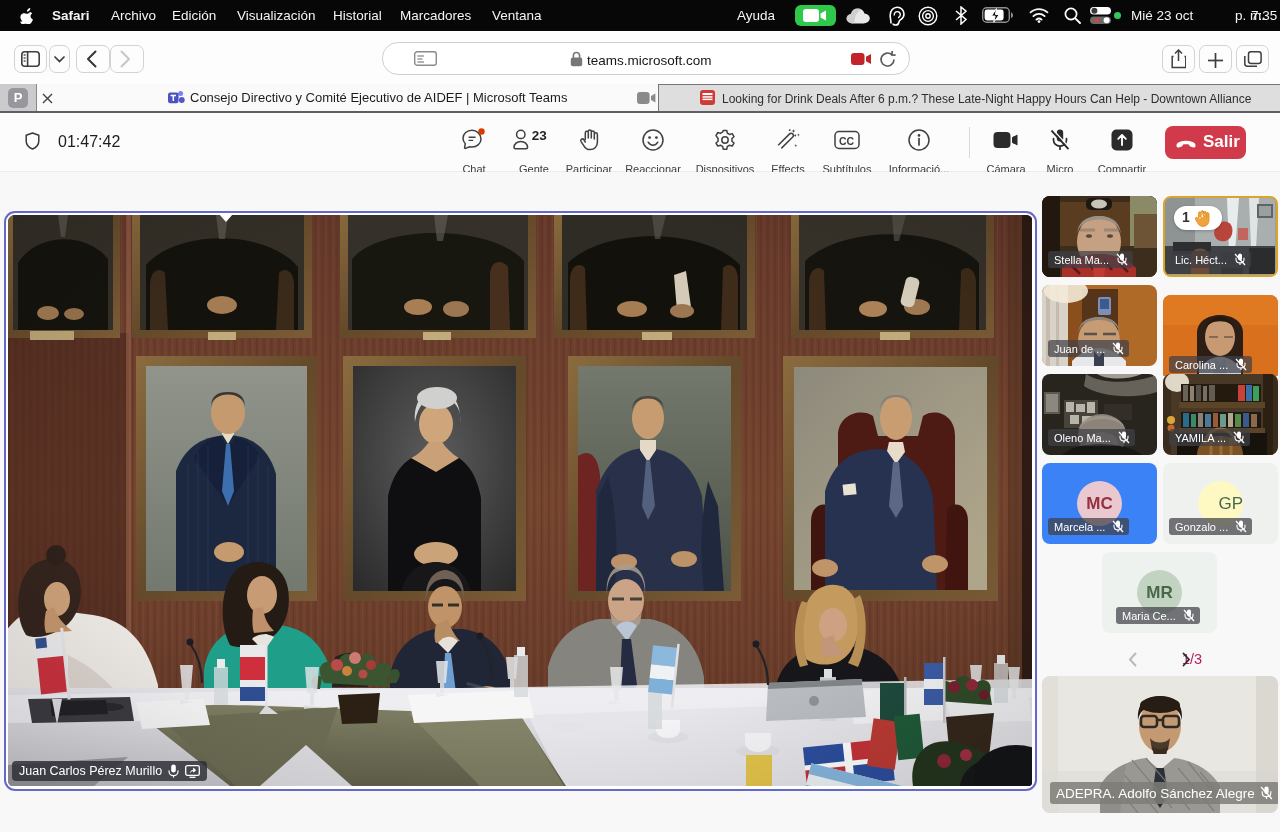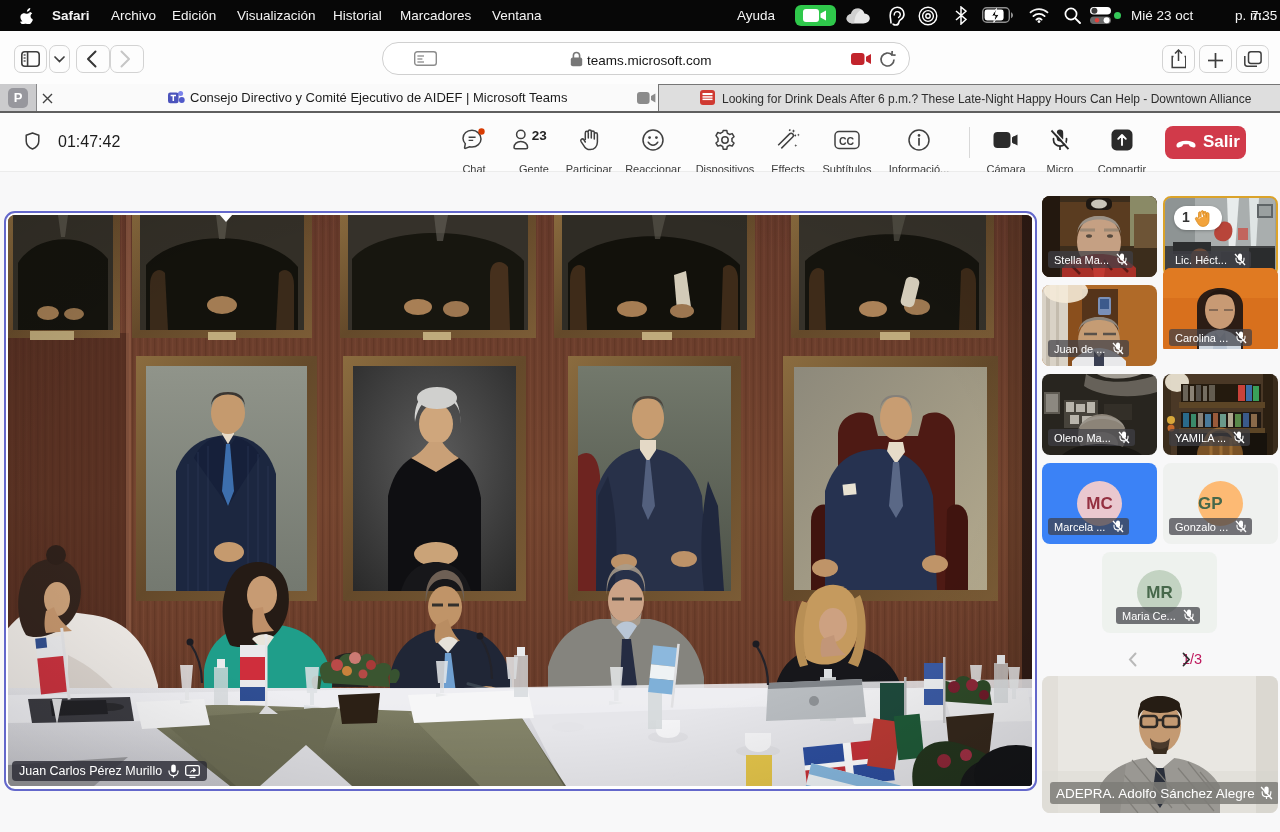--- a/index.html
+++ b/index.html
@@ -768,21 +768,21 @@
     <div class="tlabel">Juan de ...
       <svg width="12" height="13" viewBox="0 0 12 13">
           <rect x="4" y="0.5" width="4" height="7" rx="2" fill="#fff"></rect>
           <path d="M2 4.8 v1.4 c0 2.2 1.8 3.7 4 3.7 s4-1.5 4-3.7 V4.8" fill="none" stroke="#fff" stroke-width="1.1"></path>
           <line x1="6" y1="10" x2="6" y2="12" stroke="#fff" stroke-width="1.1"></line>
           <line x1="1" y1="1" x2="11" y2="12" stroke="#fff" stroke-width="1.3"></line>
         </svg>
     </div>
   </div>
 
-  <div class="tile" style="left:1163px;top:96px;width:115px;height:87px;">
+  <div class="tile" style="left:1163px;top:123px;width:115px;height:87px;">
     <svg width="115" height="81" viewBox="0 0 115 81">
       <rect width="115" height="81" fill="#d8701d"></rect>
       <rect x="0" y="0" width="115" height="30" fill="#e07a22"></rect>
       <path d="M34 81 V38 C34 14 80 14 80 38 V81 Z" fill="#2c1d15"></path>
       <ellipse cx="57" cy="42" rx="15" ry="19" fill="#c89a74"></ellipse>
       <path d="M42 36 C44 23 70 23 72 36 C70 26 63 22 57 22 C51 22 44 26 42 36 Z" fill="#241710"></path>
       <path d="M46 42 h9 m6 0 h9" stroke="#6a5648" stroke-width="2.2" fill="none" opacity="0.7"></path>
       <path d="M36 81 V74 C44 64 50 62 57 62 C64 62 70 64 78 74 V81 Z" fill="#cdd6e0"></path>
       <path d="M52 64 L57 70 L62 64 L64 81 H50 Z" fill="#b8c4d2"></path>
     </svg>
@@ -881,21 +881,21 @@
       <svg width="12" height="13" viewBox="0 0 12 13">
           <rect x="4" y="0.5" width="4" height="7" rx="2" fill="#fff"></rect>
           <path d="M2 4.8 v1.4 c0 2.2 1.8 3.7 4 3.7 s4-1.5 4-3.7 V4.8" fill="none" stroke="#fff" stroke-width="1.1"></path>
           <line x1="6" y1="10" x2="6" y2="12" stroke="#fff" stroke-width="1.1"></line>
           <line x1="1" y1="1" x2="11" y2="12" stroke="#fff" stroke-width="1.3"></line>
         </svg>
     </div>
   </div>
 
   <div class="tile" style="left:1163px;top:291px;width:115px;height:81px;background:#eff1ef;">
-    <div class="abs" style="left:35px;top:18px;width:45px;height:45px;border-radius:50%;background:#fdba74;text-align:left;line-height:45px;font-size:17px;font-weight:700;color:#47684b;">GP</div>
+    <div class="abs" style="left:35px;top:18px;width:45px;height:45px;border-radius:50%;background:#fef9c3;text-align:right;line-height:45px;font-size:17px;font-weight:400;color:#47684b;">GP</div>
     <div class="tlabel">Gonzalo ...
       <svg width="12" height="13" viewBox="0 0 12 13">
           <rect x="4" y="0.5" width="4" height="7" rx="2" fill="#fff"></rect>
           <path d="M2 4.8 v1.4 c0 2.2 1.8 3.7 4 3.7 s4-1.5 4-3.7 V4.8" fill="none" stroke="#fff" stroke-width="1.1"></path>
           <line x1="6" y1="10" x2="6" y2="12" stroke="#fff" stroke-width="1.1"></line>
           <line x1="1" y1="1" x2="11" y2="12" stroke="#fff" stroke-width="1.3"></line>
         </svg>
     </div>
   </div>
 

